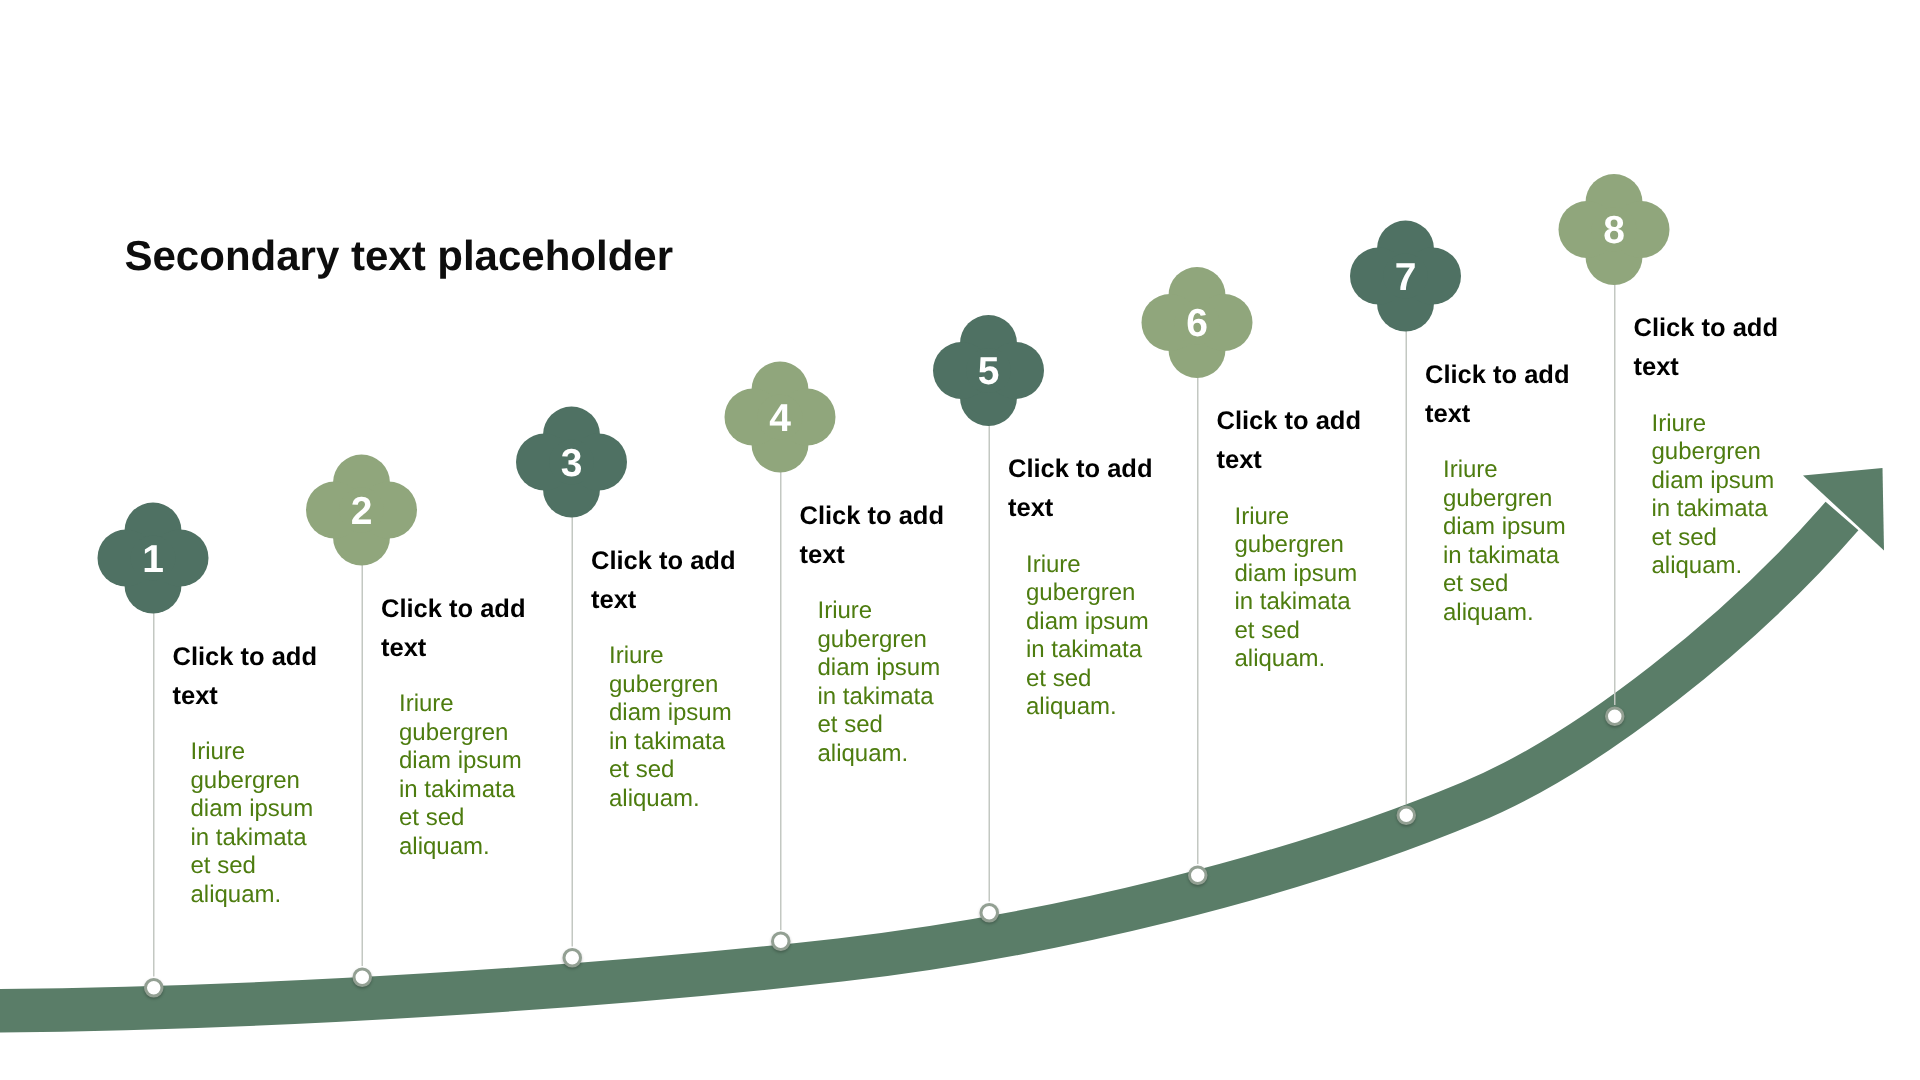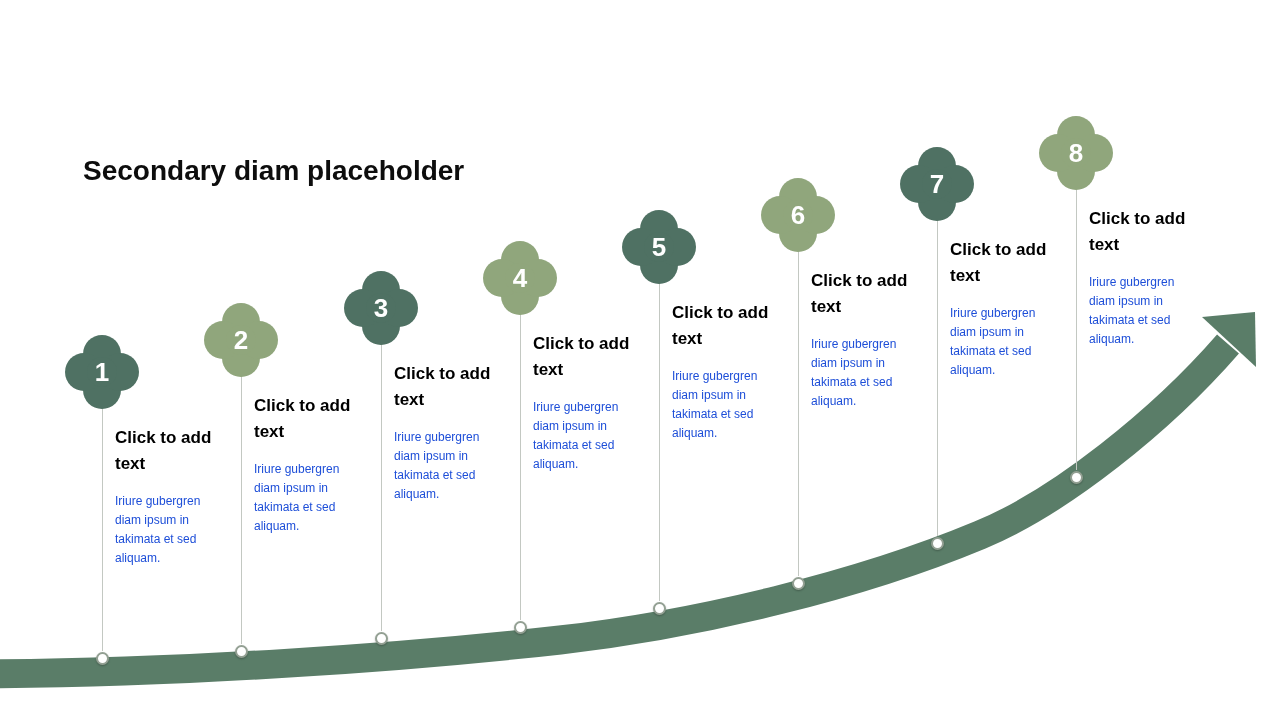--- a/index.html
+++ b/index.html
@@ -49,37 +49,37 @@
     box-shadow:0 1px 2px rgba(0,0,0,0.25);
   }
   .textblock{
     position:absolute;width:108px;
   }
   .item-heading{
     font-size:17px;font-weight:bold;color:#000000;line-height:26px;
     margin:3px 0 15px 0;
   }
   .item-body{
-    font-size:12px;color:#1d4ed8;line-height:19px;margin:0;
+    font-size:16px;color:#4d7c0f;line-height:19px;margin:12px;
   }
 </style>
 </head>
 <body>
 
 <div class="slide">
 
   <svg class="swoosh" viewBox="0 0 1280 720" xmlns="http://www.w3.org/2000/svg" aria-hidden="true">
     <path id="swoosh-path" d="M -20 674
              C 180 673, 400 658, 560 640
              C 700 624, 860 585, 980 535
              C 1060 502, 1162 420, 1228 344" fill="none" stroke-width="29" stroke="#5a7d68"></path>
     <polygon id="swoosh-head" points="1255,312 1256,367 1202,317" fill="#5a7d68"></polygon>
   </svg>
 
-  <h1 class="slide-title">Secondary diam placeholder</h1>
+  <h1 class="slide-title">Secondary text placeholder</h1>
 
   <div id="items">
       <div class="item">
     <div class="connector" style="left: 101.5px; top: 405px; height: 246px;"></div>
     <div class="badge" style="left: 71px; top: 341px; --badge: #4f7163;">
       <span class="petal pn"></span>
       <span class="petal ps"></span>
       <span class="petal pw"></span>
       <span class="petal pe"></span>
       <span class="petal pc"></span>

